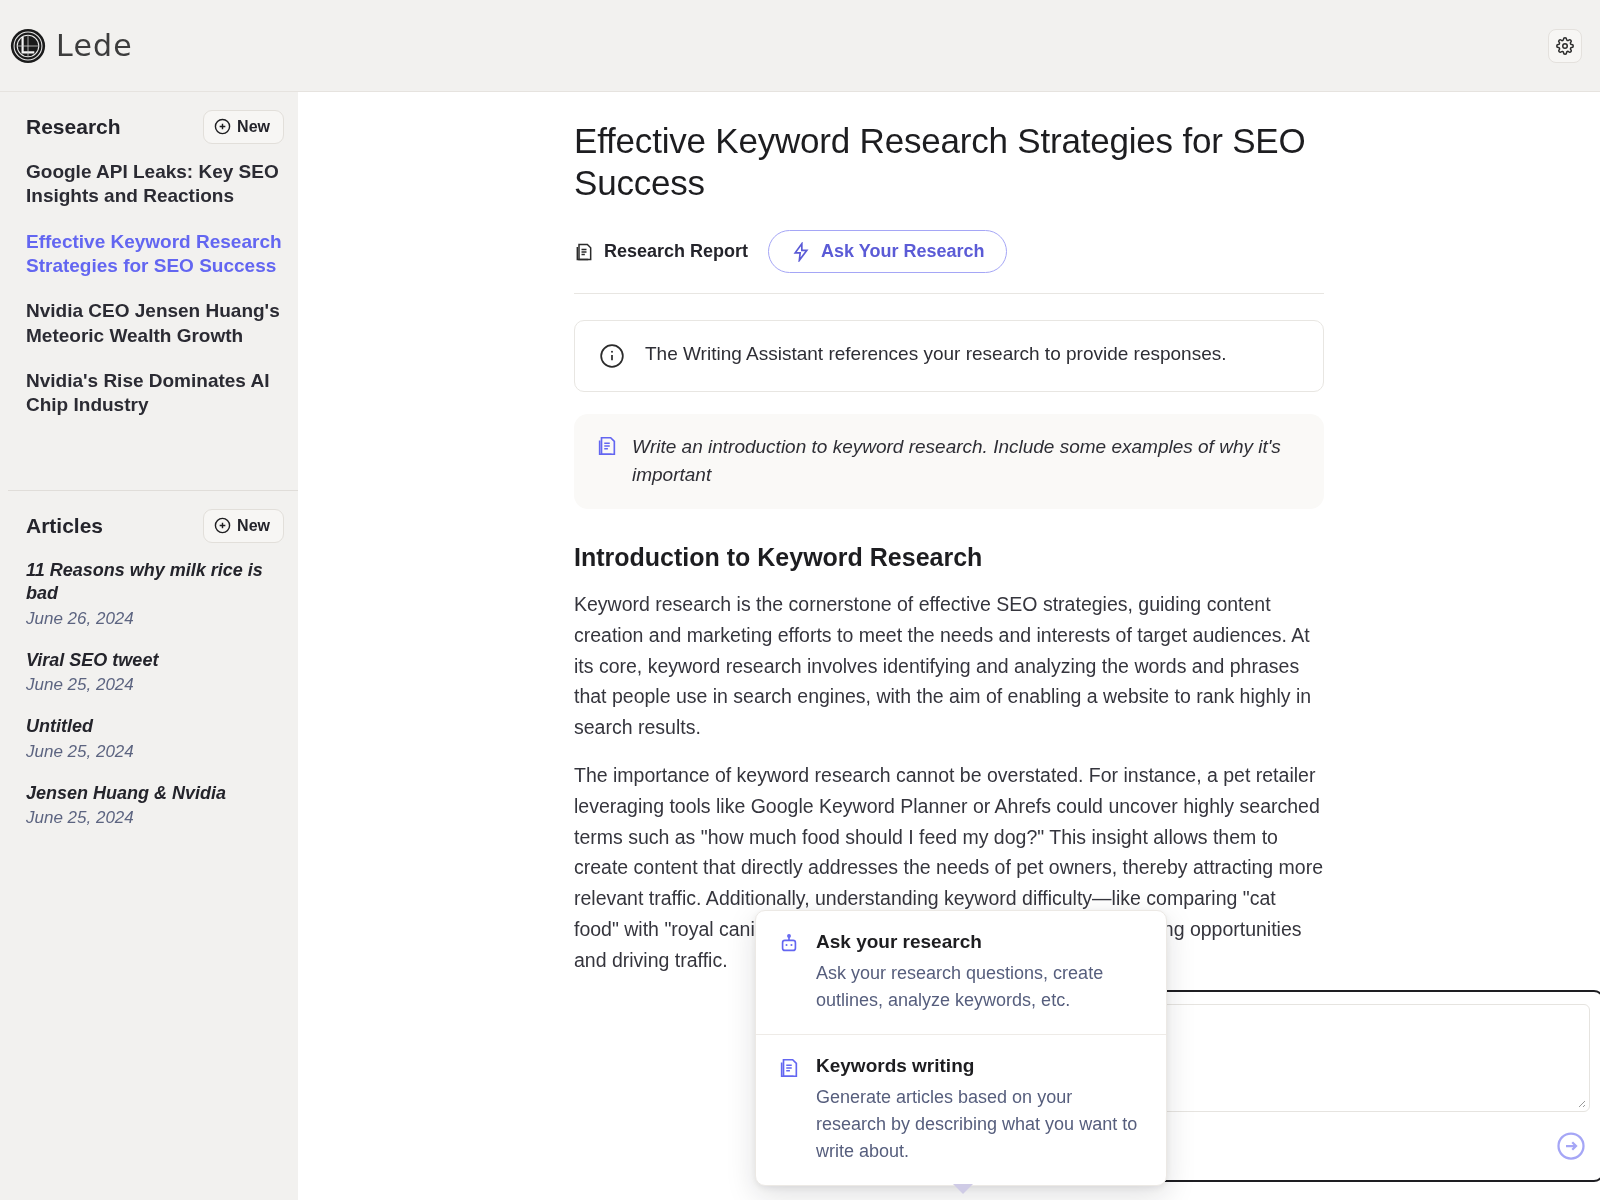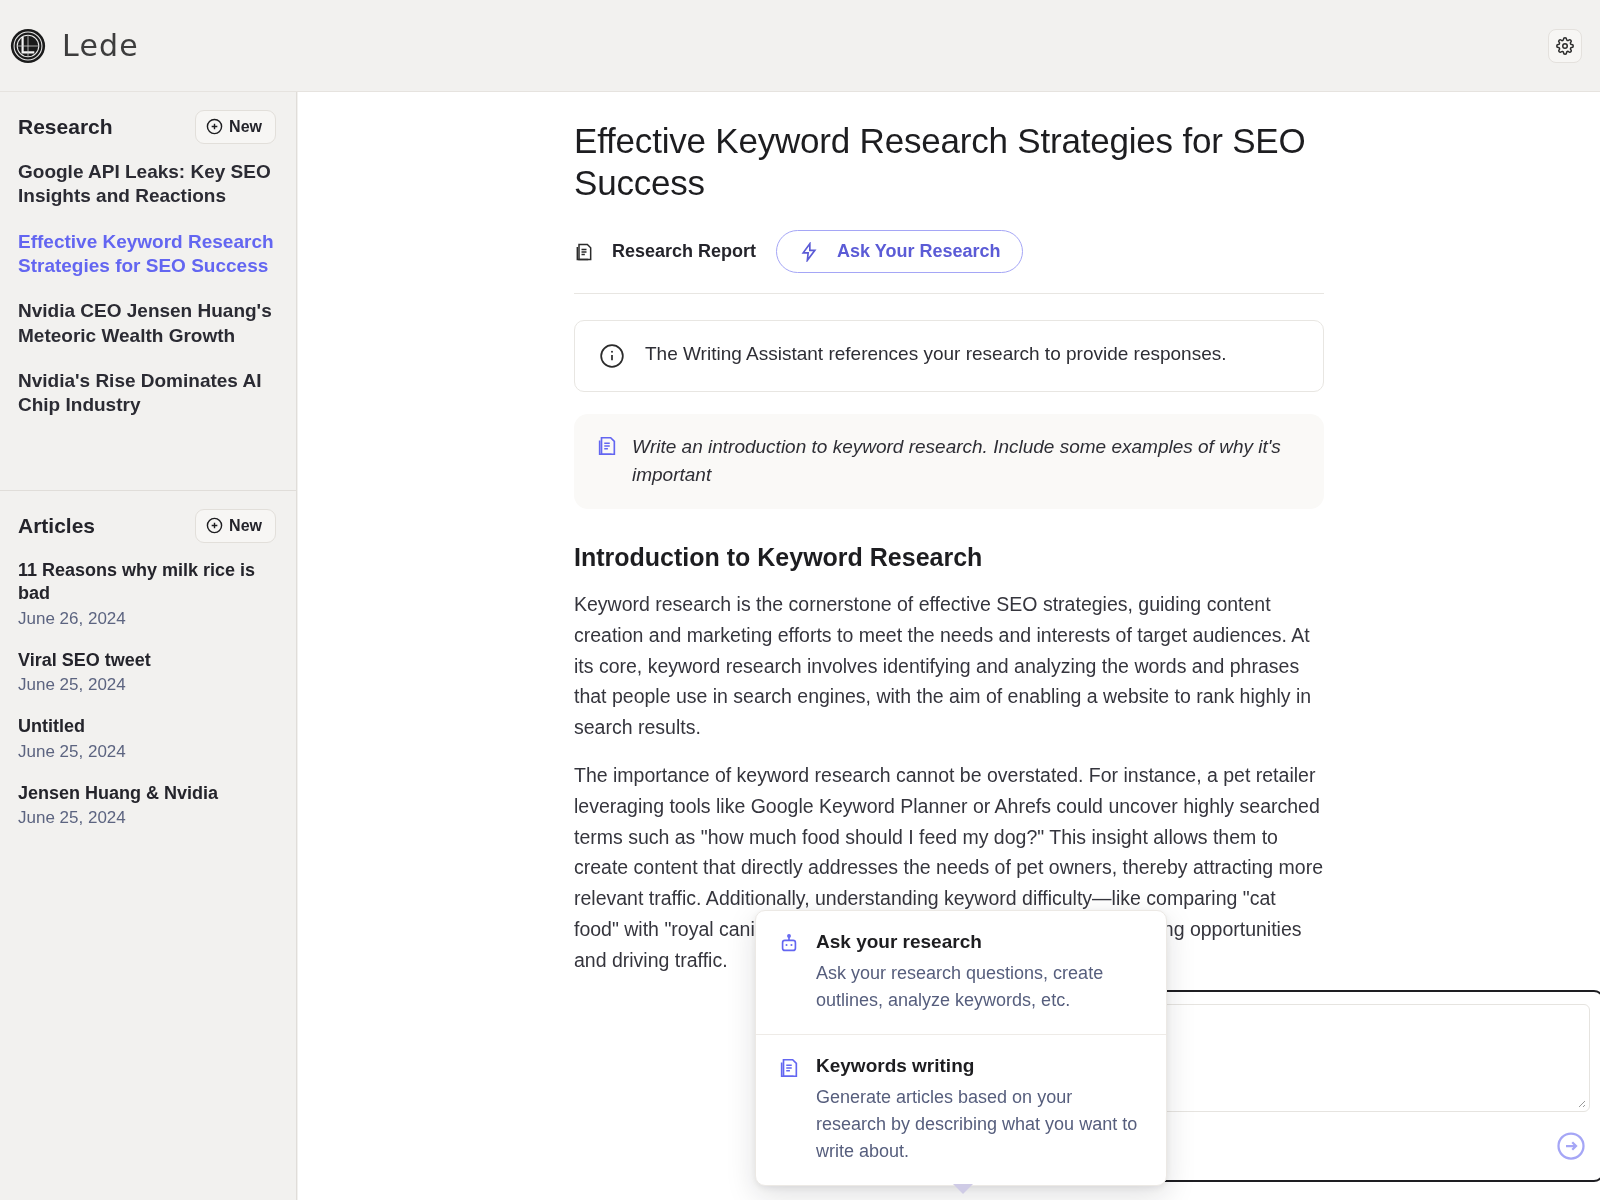--- a/index.html
+++ b/index.html
@@ -23,42 +23,42 @@
     top: 0; left: 0;
     width: 1600px;
     height: 92px;
     background: #f2f1ef;
     border-bottom: 1px solid #e6e3df;
     display: flex;
     align-items: center;
     justify-content: space-between;
     padding: 0 18px 0 10px;
   }
-  .brand { display: flex; align-items: center; gap: 16px; text-align: right; }
+  .brand { display: flex; align-items: center; gap: 10px; text-align: right; }
   .brand-mark { width: 36px; height: 36px; display: block; }
   .brand-name {
     font-size: 30px;
     color: #3d3d3d;
     font-weight: 400;
     letter-spacing: 1.2px;
     font-family: "DejaVu Sans", sans-serif;
   }
   .gear-btn {
     width: 34px; height: 34px;
     border: 1px solid #e4e1dd;
     border-radius: 8px;
     background: #f7f6f4;
     display: flex; align-items: center; justify-content: center;
     cursor: pointer;
   }
 
   
   .sidebar {
     position: absolute;
-    top: 92px; left: 0;
+    top: 92px; left: 8px;
     width: 297px;
     height: 1108px;
     background: #f2f1ef;
     border-right: 1px solid #e0ddd9;
     display: flex;
     flex-direction: column;
   }
   .sb-section { display: flex; flex-direction: column; }
   .sb-head {
     display: flex; align-items: center; justify-content: space-between;
@@ -90,21 +90,21 @@
     font-size: 19px;
     line-height: 1.28;
     color: #2b2b33;
     font-weight: 600;
     margin-bottom: 21px;
     cursor: pointer;
   }
   .research-item.active { color: #6366f1; }
   .sb-divider { height: 1px; background: #e0ddd9; margin: 6px 0 0 0; }
 
-  .article-item { margin-bottom: 20px; cursor: pointer; }
+  .article-item { margin-bottom: 20px; cursor: pointer; font-style: italic; }
   .article-title {
     font-size: 18px;
     font-weight: 700;
     color: #24242b;
     line-height: 1.3;
   }
   .article-date {
     font-size: 17px;
     color: #5c6480;
     margin-top: 3px;
@@ -132,21 +132,21 @@
     letter-spacing: -0.2px;
     line-height: 1.2;
   }
   .tabs {
     display: flex; align-items: center; gap: 20px;
     margin-top: 26px;
     padding-bottom: 20px;
     border-bottom: 1px solid #e8e6e2;
   }
   .tab {
-    display: flex; align-items: center; gap: 18px;
+    display: flex; align-items: center; gap: 10px;
     font-size: 18px;
     font-weight: 700;
     color: #24242b;
     cursor: pointer;
   }
   .tab.pill {
     border: 1px solid #a5a6f6;
     border-radius: 999px;
     padding: 10px 22px;
     color: #5b5bd6;

